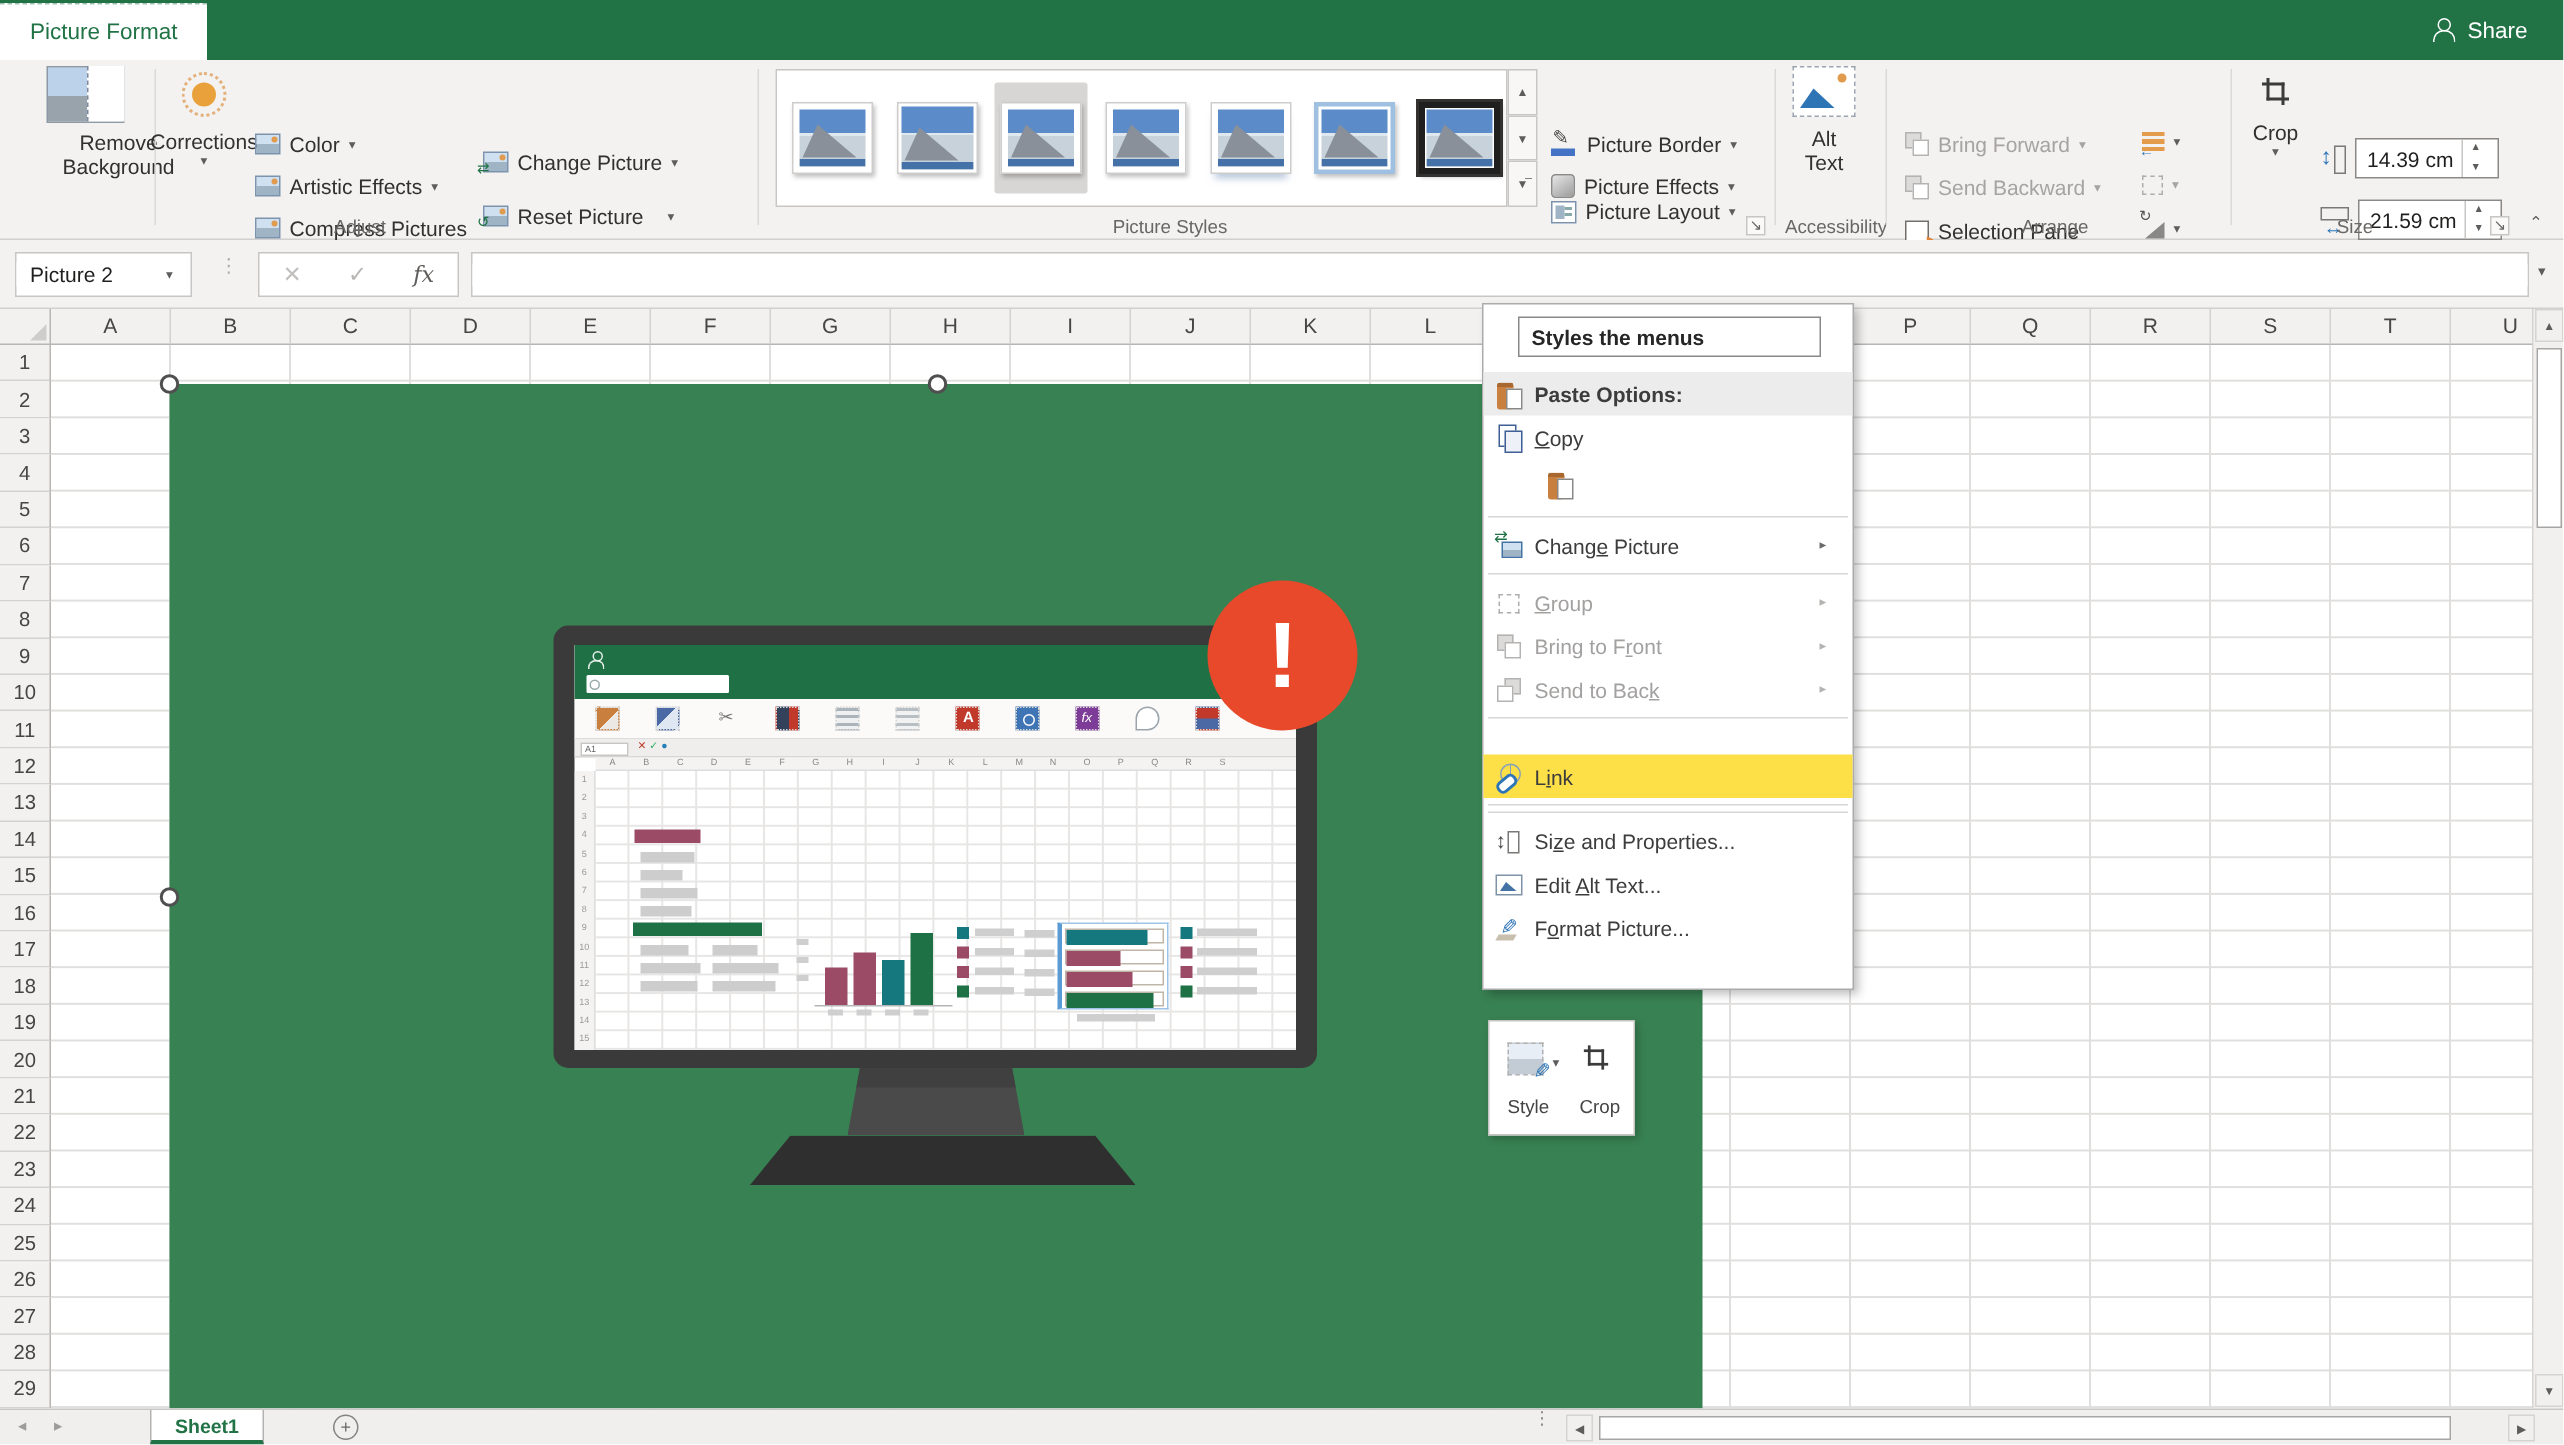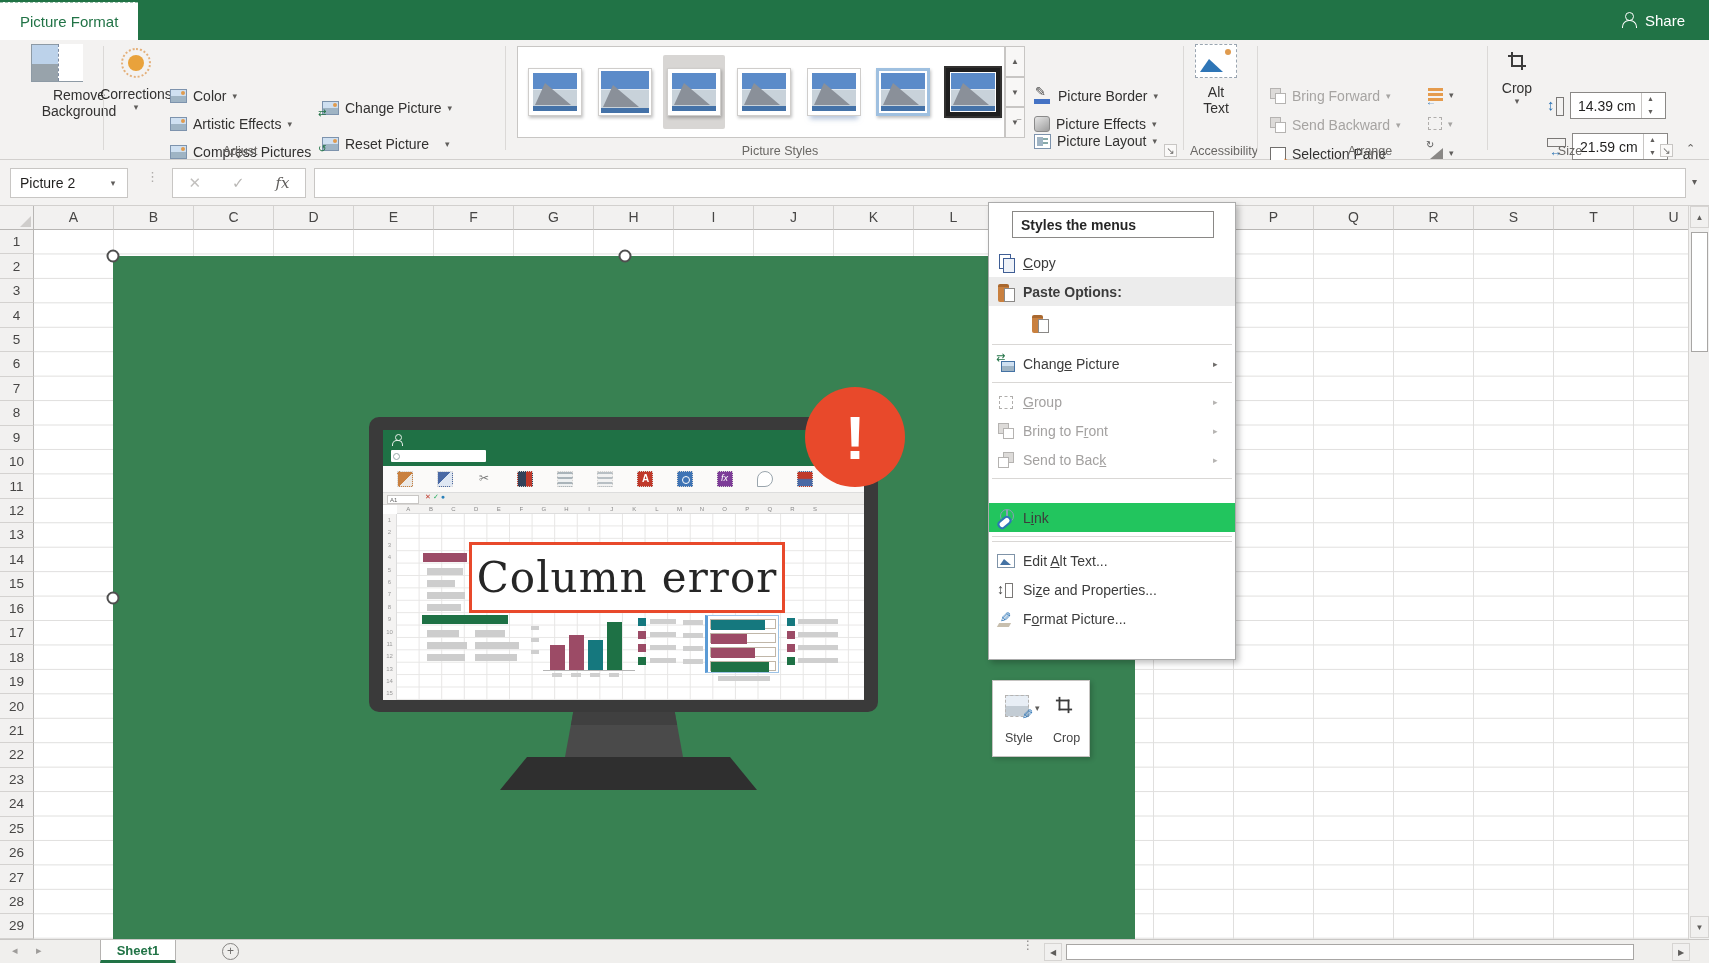--- a/index.html
+++ b/index.html
@@ -170,21 +170,21 @@
   #stand-neck { position:absolute; left:452px; top:456px; width:118px; height:45px; background:#4a4a4a; clip-path:polygon(7% 0,93% 0,100% 100%,0 100%); }
   #stand-neck::before { content:""; position:absolute; left:0; top:0; width:100%; height:13px; background:#404040; }
   #stand-base { position:absolute; left:387px; top:501px; width:257px; height:33px; background:#2f2f2f; clip-path:polygon(10.5% 0,89.5% 0,100% 100%,0 100%); }
 
   
   #ctxmenu { left:988px; top:202px; width:248px; height:458px; background:#fff; border:1px solid #ababab; box-shadow:3px 3px 6px rgba(0,0,0,.25); z-index:60; padding-top:8px; }
   #cm-search { margin:0 11px 10px 23px; width:202px; height:27px; border:1px solid #8a8886; display:flex; align-items:center; padding-left:8px; font-weight:bold; font-size:14px; color:#262626; }
   .cm-item { height:29px; display:flex; align-items:center; font-size:14px; color:#3c3c3c; position:relative; }
   .cm-item.cm-paste-row { height:34px; }
   .cm-item.hl-light { background:#ececec; }
-  .cm-item.hl-dark { background:#22c55e;margin-top:24px; }
+  .cm-item.hl-dark { background:#fde047;margin-top:24px; }
   .cm-item.cm-disabled { color:#a3a1a0; }
   .cm-item .semibold { font-weight:600; }
   .cm-ico { width:34px; flex:none; display:flex; justify-content:center; }
   .cm-label { flex:1; }
   .cm-arrow { width:22px; font-size:9px; color:#6d6b69; }
   .cm-disabled .cm-arrow { color:#b5b3b1; }
   .cm-sep { height:1px; background:#d9d7d5; margin:4px 3px; }
 
   .ico { width:18px; height:18px; position:relative; display:inline-block; }
   .ico-scissors::before { content:"\2702"; position:absolute; left:0; top:-1px; font-size:16px; color:#44619b; }
@@ -606,49 +606,48 @@
         <div class="shape" style="left:404px;top:201px;width:8px;height:8px;background:#9c4b66;"></div>
         <div class="gsm" style="left:415px;top:202px;width:40px;"></div>
         <div class="shape" style="left:404px;top:214px;width:8px;height:8px;background:#9c4b66;"></div>
         <div class="gsm" style="left:415px;top:215px;width:40px;"></div>
         <div class="shape" style="left:404px;top:227px;width:8px;height:8px;background:#1e7145;"></div>
         <div class="gsm" style="left:415px;top:228px;width:40px;"></div>
       </div>
     </div>
     <div id="stand-neck"></div>
     <div id="stand-base"></div>
-    <div id="errorbox">Column error</div>
     <div id="alert-badge">!</div>
     <span class="handle" style="left:0;top:0;"></span>
     <span class="handle" style="left:512px;top:0;"></span>
     <span class="handle" style="left:0;top:342px;"></span>
   </div>
 
   <div id="vscroll" class="abs">
     <div class="varrow" style="top:0;">▲</div>
     <div id="vthumb"></div>
     <div class="varrow" style="top:710px;">▼</div>
   </div>
 </div>
 
 <div id="ctxmenu" class="abs">
   <div id="cm-search">Styles the menus</div>
   <div id="cm-items">
+      <div class="cm-item hl-light">
+        <span class="cm-ico">
+          <span class="ico ico-paste"></span>
+        </span>
+        <span class="cm-label semibold">Paste Options:</span>
+        <span class="cm-arrow"></span>
+      </div>
       <div class="cm-item">
         <span class="cm-ico">
           <span class="ico ico-copy"></span>
         </span>
         <span class="cm-label"><u>C</u>opy</span>
-        <span class="cm-arrow"></span>
-      </div>
-      <div class="cm-item hl-light">
-        <span class="cm-ico">
-          <span class="ico ico-paste"></span>
-        </span>
-        <span class="cm-label semibold">Paste Options:</span>
         <span class="cm-arrow"></span>
       </div>
       <div class="cm-item cm-paste-row">
         <span class="cm-ico" style="margin-left: 34px;">
           <span class="ico ico-paste"></span>
         </span>
       </div>
       <div class="cm-sep"></div>
       <div class="cm-item">
         <span class="cm-ico">
@@ -684,30 +683,30 @@
         <span class="cm-ico">
           <span class="ico ico-link"></span>
         </span>
         <span class="cm-label">L<u>i</u>nk</span>
         <span class="cm-arrow"></span>
       </div>
       <div class="cm-sep"></div>
       <div class="cm-sep"></div>
       <div class="cm-item">
         <span class="cm-ico">
+          <span class="ico ico-size-properties"></span>
+        </span>
+        <span class="cm-label">Si<u>z</u>e and Properties...</span>
+        <span class="cm-arrow"></span>
+      </div>
+      <div class="cm-item">
+        <span class="cm-ico">
           <span class="ico ico-alt-text"></span>
         </span>
         <span class="cm-label">Edit <u>A</u>lt Text...</span>
-        <span class="cm-arrow"></span>
-      </div>
-      <div class="cm-item">
-        <span class="cm-ico">
-          <span class="ico ico-size-properties"></span>
-        </span>
-        <span class="cm-label">Si<u>z</u>e and Properties...</span>
         <span class="cm-arrow"></span>
       </div>
       <div class="cm-item">
         <span class="cm-ico">
           <span class="ico ico-format-picture"></span>
         </span>
         <span class="cm-label">F<u>o</u>rmat Picture...</span>
         <span class="cm-arrow"></span>
       </div>
     </div>

